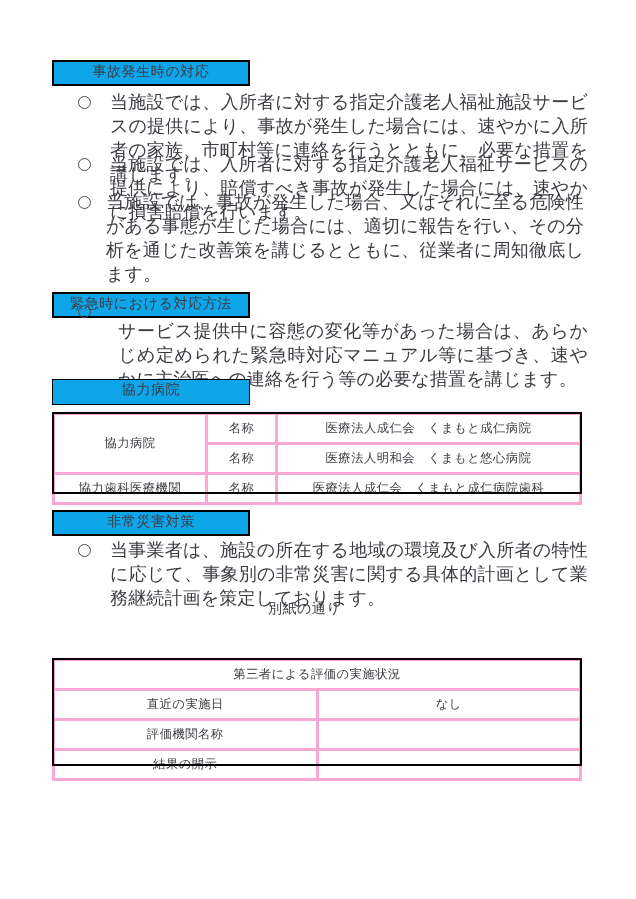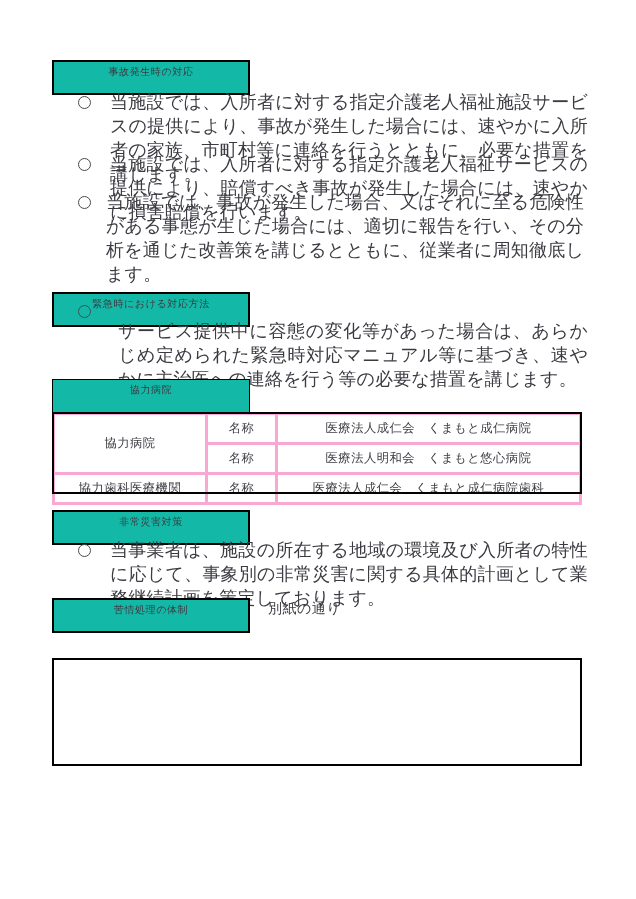--- a/index.html
+++ b/index.html
@@ -21,25 +21,25 @@
     left: 0; top: 0;
     width: 636px;
     height: 899px;
   }
 
   
   .section-box {
     position: absolute;
     box-sizing: border-box;
     border: 2px solid #000000;
-    background: #14b8a6;
+    background: #0ea5e9;
     text-align: center;
-    font-size: 10px;
+    font-size: 14px;
     line-height: 19px;
-    height: 35px;
+    height: 26px;
     color: #3b3b42;
     letter-spacing: 0.6px;
     white-space: nowrap;
   }
   .section-box.thin {
     border-width: 1px;
     line-height: 20px;
   }
 
   
@@ -157,19 +157,37 @@
   </table>
   <div class="table-frame" style="left:52px; top:412px; width:530px; height:82px;"></div>
 
   <div class="section-box" style="left:52px; top:510px; width:198px;">非常災害対策</div>
 
   <div class="bullet-row" style="left:78px; top:544px; width:510px;">
     <span class="bullet-mark"></span>
     <span class="bullet-text" style="left:32px; top:-6px; width:478px;">当事業者は、施設の所在する地域の環境及び入所者の特性に応じて、事象別の非常災害に関する具体的計画として業務継続計画を策定しております。</span>
   </div>
 
-  <div class="section-box" style="left:52px; top:598px; width:198px;">苦情処理の体制</div>
   <div class="note-text" style="left:268px; top:599px;">別紙の通り</div>
 
 
+  <table class="doc-table" style="left:52px; top:658px; width:530px;">
+    <tbody>
+      <tr>
+        <td class="lft" colspan="2">第三者による評価の実施状況</td>
+      </tr>
+      <tr>
+        <td class="ctr" style="width:195px;">直近の実施日</td>
+        <td class="lft">なし</td>
+      </tr>
+      <tr>
+        <td class="ctr">評価機関名称</td>
+        <td class="lft"></td>
+      </tr>
+      <tr>
+        <td class="ctr">結果の開示</td>
+        <td class="lft"></td>
+      </tr>
+    </tbody>
+  </table>
   <div class="table-frame" style="left:52px; top:658px; width:530px; height:108px;"></div>
 
 </div>
 
 </body></html>

